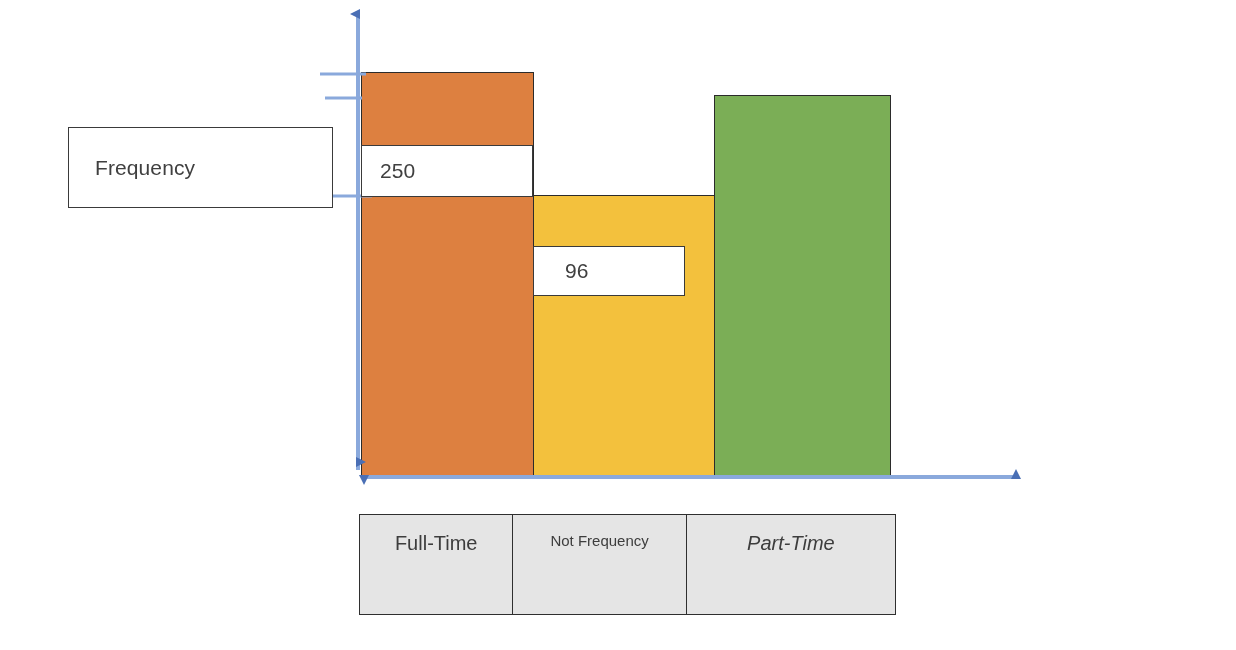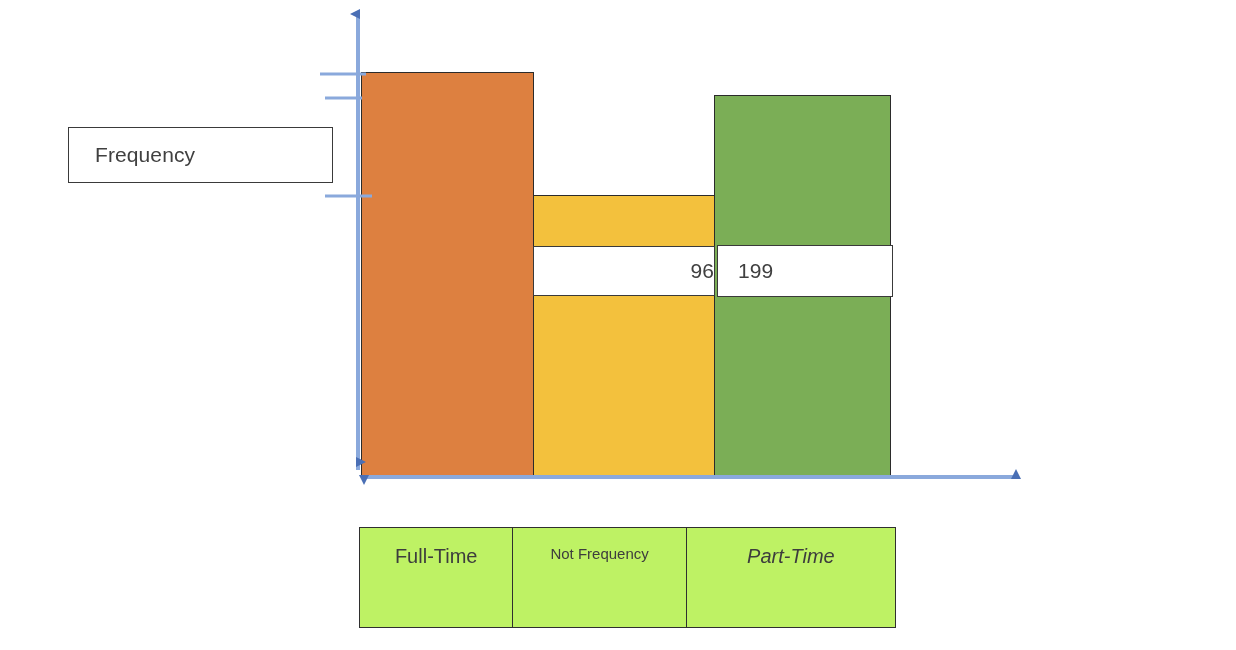--- a/index.html
+++ b/index.html
@@ -50,63 +50,62 @@
   .callout span {
     display: block;
     white-space: nowrap;
   }
 
   
   #freq-box {
     left: 68px;
     top: 127px;
     width: 265px;
-    height: 56px;
+    height: 81px;
     padding-left: 26px;
     font-size: 21px;
   }
 
   
   #val-0-box {
     left: 361px;
     top: 145px;
     width: 172px;
     height: 52px;
     padding-left: 18px;
     font-size: 21px;
   }
   #val-1-box {
     left: 533px;
     top: 246px;
-    width: 182px;
+    width: 152px;
     height: 50px;
-    padding-left: 22px;
+    padding-left: 31px;
     font-size: 21px;
-    justify-content: flex-end;
   }
   #val-2-box {
     left: 717px;
     top: 245px;
     width: 176px;
     height: 52px;
     padding-left: 20px;
     font-size: 21px;
   }
 
   
   #cat-table {
     position: absolute;
     left: 359px;
-    top: 527px;
+    top: 514px;
     width: 537px;
     height: 101px;
     display: flex;
     box-sizing: border-box;
     border: 1.8px solid #2f2f2f;
-    background: #bef264;
+    background: #e5e5e5;
     justify-content: space-between;
   }
   #cat-table .cat-cell {
     box-sizing: border-box;
     border-right: 1.8px solid #2f2f2f;
     padding-top: 17px;
     display: flex;
     justify-content: center;
     color: #3d3d3d;
   }
@@ -164,28 +163,28 @@
       <line x1="362" y1="477" x2="1016" y2="477" stroke="#8AA9DC" stroke-width="4" marker-end="url(#ah-right)"></line>
 
       <line x1="420" y1="477" x2="364" y2="477" stroke="#8AA9DC" stroke-width="4" marker-end="url(#ah-left)"></line>
     </g>
   </svg>
 
   <div class="callout" id="freq-box">
     <span>Frequency</span>
   </div>
 
+  <div class="callout" id="val-0-box">
+    <span>250</span>
+  </div>
 
   <div class="callout" id="val-1-box">
     <span>96</span>
   </div>
 
-  <div class="callout" id="val-2-box">
-    <span>199</span>
-  </div>
 
   <div id="cat-table">
     <div class="cat-cell cat-w0">
       <span>Full-Time</span>
     </div>
     <div class="cat-cell cat-w1">
       <span>Not Frequency</span>
     </div>
     <div class="cat-cell cat-w2">
       <span>Part-Time</span>

